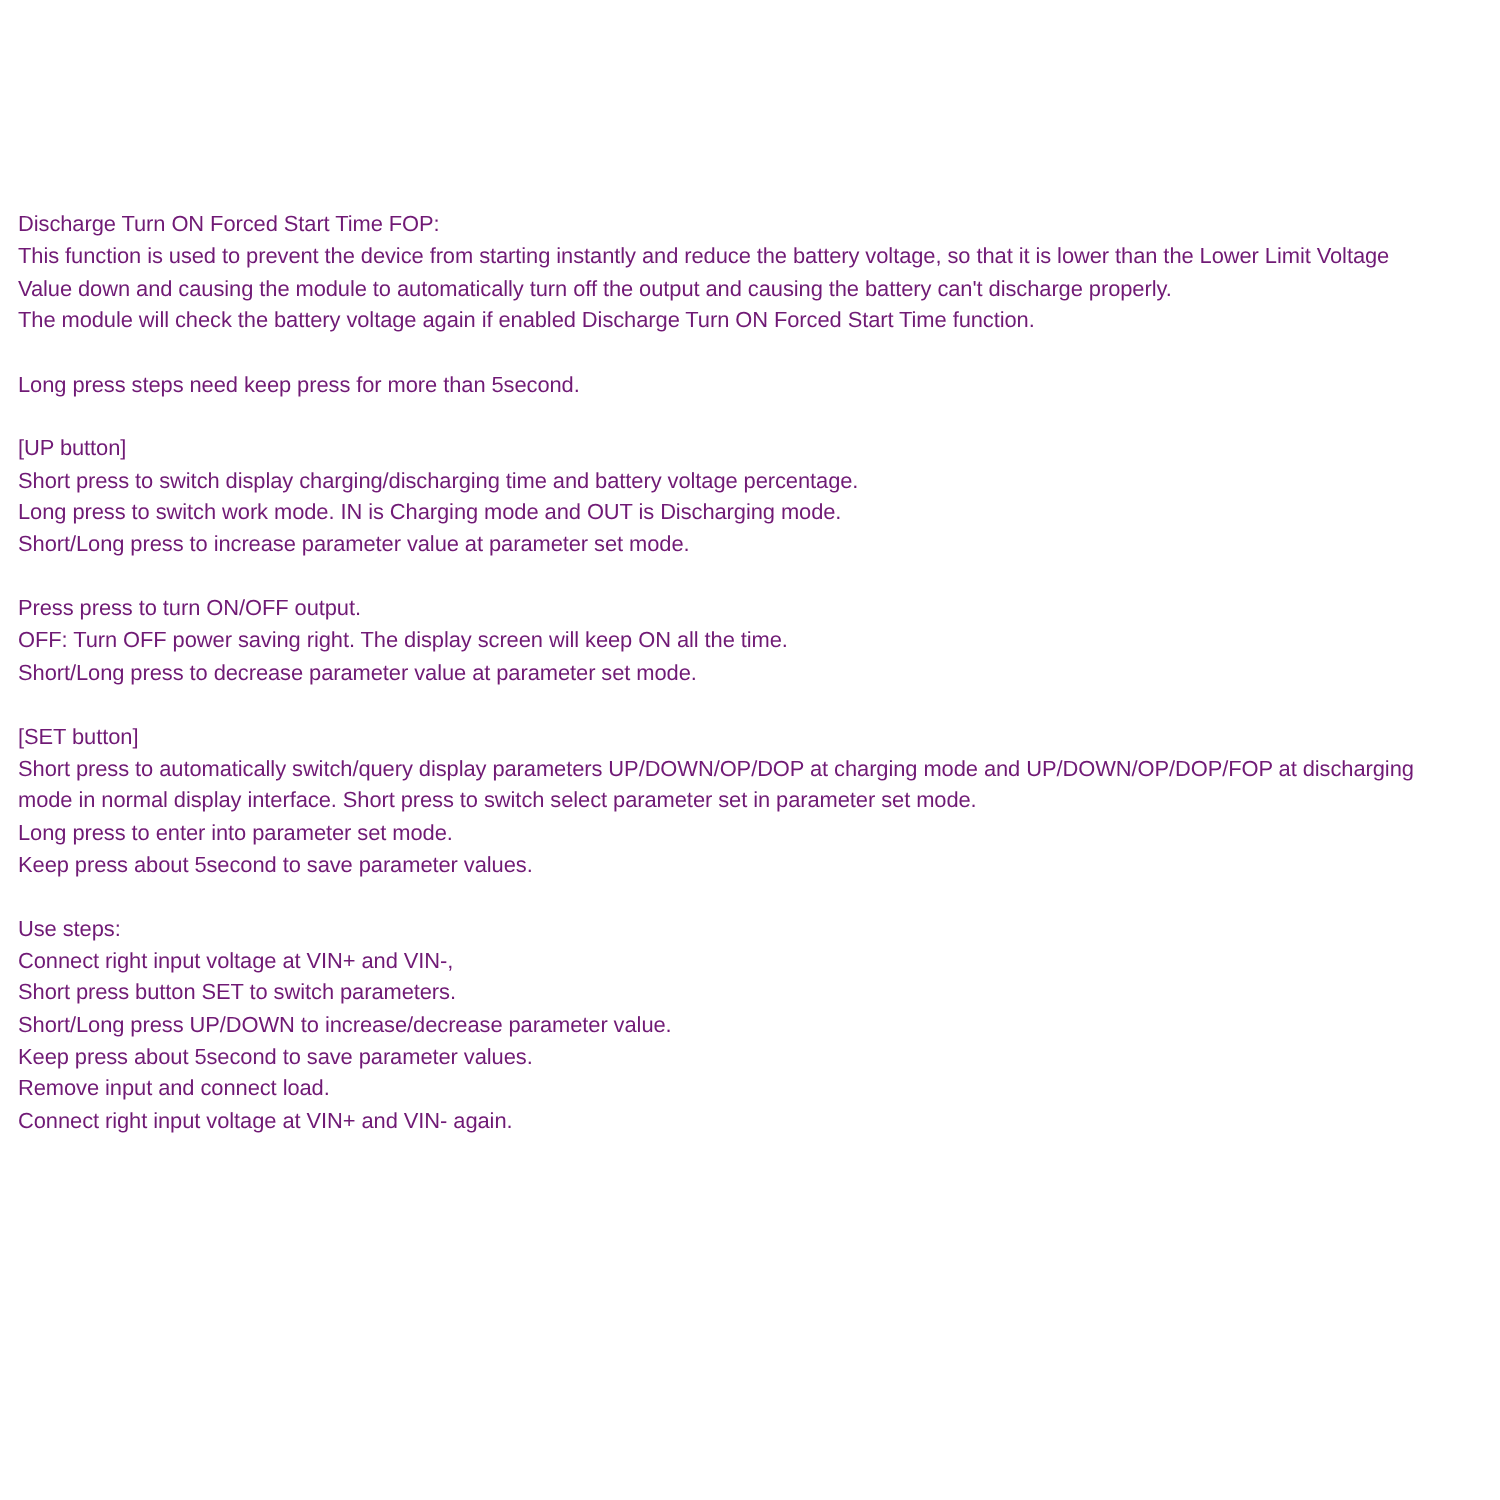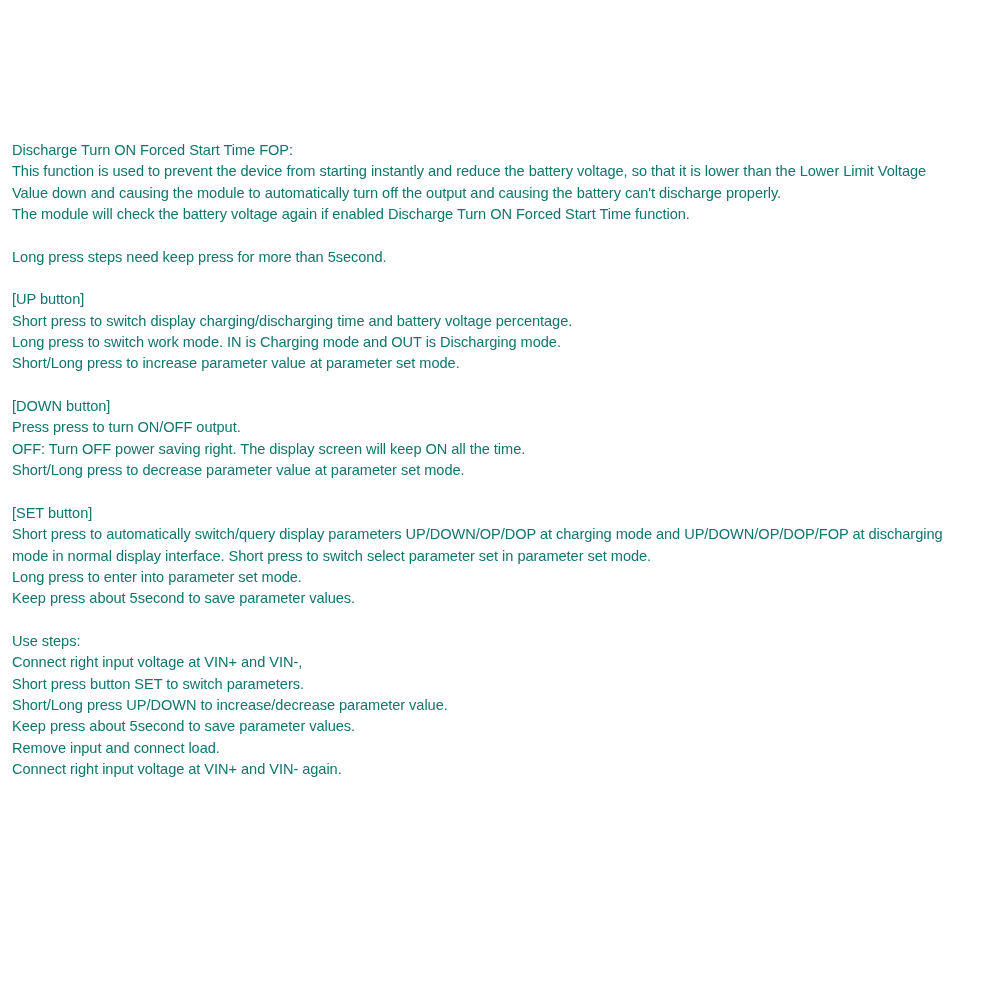--- a/index.html
+++ b/index.html
@@ -27,38 +27,37 @@
     margin: 0 0 21.35px 0;
     padding: 0;
   }
   .line {
     white-space: nowrap;
   }
 </style>
 </head>
 <body>
 
-<main class="doc" style="color: #0f766e;">
+<main class="doc" style="color: #701a75;">
     <section class="para">
       <div class="line">Discharge Turn ON Forced Start Time FOP:</div>
       <div class="line">This function is used to prevent the device from starting instantly and reduce the battery voltage, so that it is lower than the Lower Limit Voltage</div>
       <div class="line">Value down and causing the module to automatically turn off the output and causing the battery can't discharge properly.</div>
       <div class="line">The module will check the battery voltage again if enabled Discharge Turn ON Forced Start Time function.</div>
     </section>
     <section class="para">
       <div class="line">Long press steps need keep press for more than 5second.</div>
     </section>
     <section class="para">
       <div class="line">[UP button]</div>
       <div class="line">Short press to switch display charging/discharging time and battery voltage percentage.</div>
       <div class="line">Long press to switch work mode. IN is Charging mode and OUT is Discharging mode.</div>
       <div class="line">Short/Long press to increase parameter value at parameter set mode.</div>
     </section>
     <section class="para">
-      <div class="line">[DOWN button]</div>
       <div class="line">Press press to turn ON/OFF output.</div>
       <div class="line">OFF: Turn OFF power saving right. The display screen will keep ON all the time.</div>
       <div class="line">Short/Long press to decrease parameter value at parameter set mode.</div>
     </section>
     <section class="para">
       <div class="line">[SET button]</div>
       <div class="line">Short press to automatically switch/query display parameters UP/DOWN/OP/DOP at charging mode and UP/DOWN/OP/DOP/FOP at discharging</div>
       <div class="line">mode in normal display interface. Short press to switch select parameter set in parameter set mode.</div>
       <div class="line">Long press to enter into parameter set mode.</div>
       <div class="line">Keep press about 5second to save parameter values.</div>

